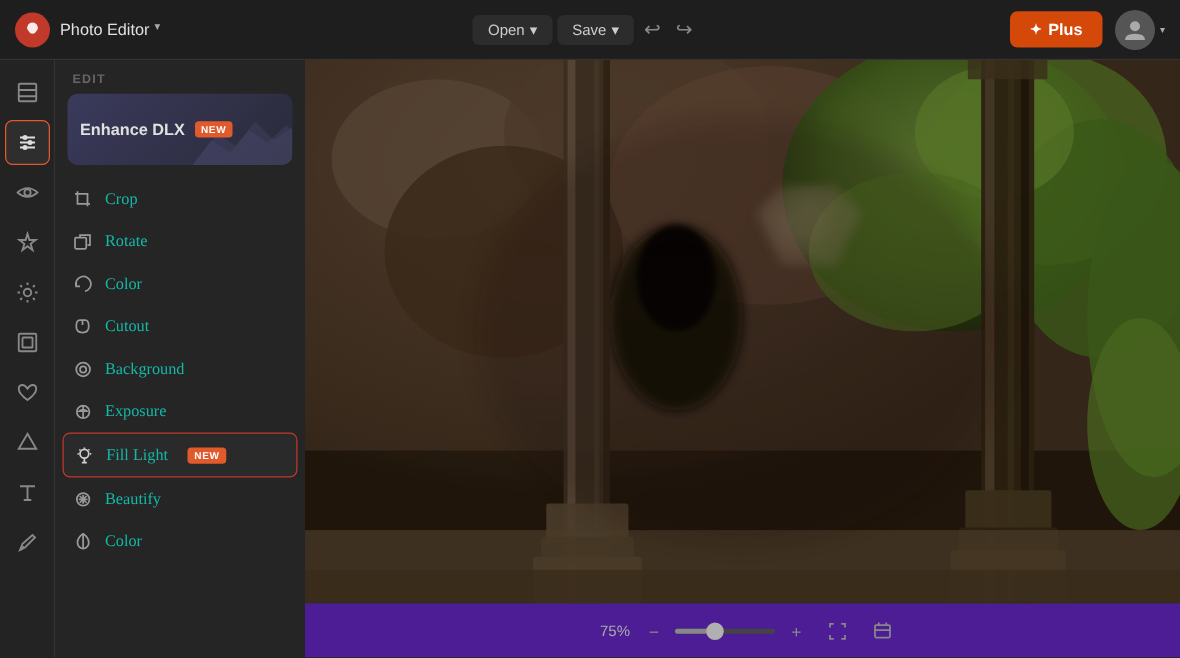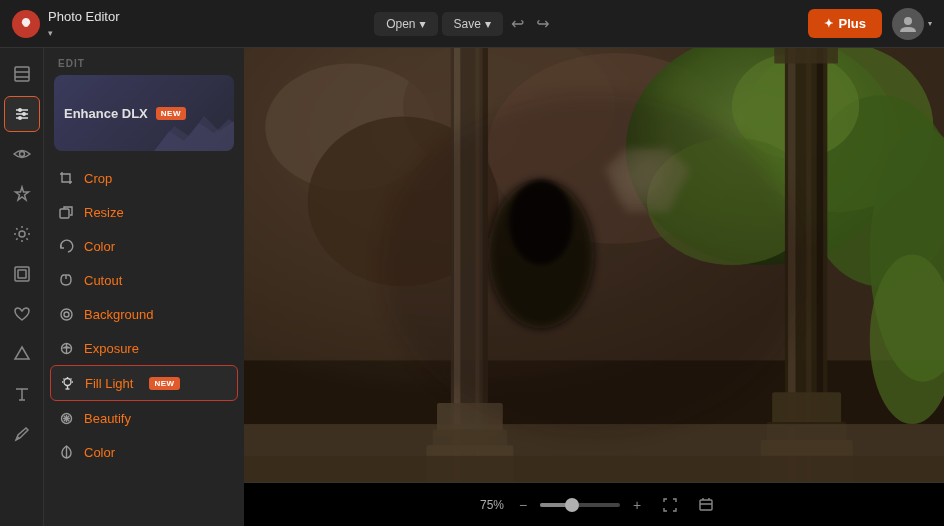--- a/index.html
+++ b/index.html
@@ -37,21 +37,20 @@
       margin-right: 8px;
       flex-shrink: 0;
     }
     .app-title {
       color: #e0e0e0;
       font-size: 13px;
       font-weight: 500;
       display: flex;
       align-items: flex-start;
       gap: 4px;
-      flex-direction: column;
     }
     .app-title .chevron {
       font-size: 9px;
       color: #aaa;
     }
     .topbar-center {
       flex: 1;
       display: flex;
       align-items: center;
       justify-content: center;
@@ -173,21 +172,21 @@
       font-weight: 600;
       letter-spacing: 1px;
       text-transform: uppercase;
     }
 
     .enhance-card {
       margin: 0 10px 10px;
       border-radius: 8px;
       overflow: hidden;
       position: relative;
-      height: 76px;
+      height: 57px;
       background: linear-gradient(135deg, #3a3a5c, #2a2a3a);
       cursor: pointer;
       flex-shrink: 0;
       text-align: center;
     }
     .enhance-card-inner {
       position: absolute;
       inset: 0;
       display: flex;
       align-items: center;
@@ -260,22 +259,23 @@
       width: 16px;
       height: 16px;
       color: #999;
       display: flex;
       align-items: center;
       justify-content: center;
       font-size: 13px;
       flex-shrink: 0;
     }
     .tool-label {
-      color: #f97316;
+      color: #14b8a6;
       font-size: 13px;
+      font-family: Liberation Serif, serif;
     }
     .tool-new-badge {
       background: #e05a2b;
       color: white;
       font-size: 8px;
       font-weight: 700;
       padding: 2px 5px;
       border-radius: 3px;
       letter-spacing: 0.5px;
       margin-left: 6px;
@@ -291,21 +291,21 @@
     }
     .canvas-image {
       flex: 1;
       position: relative;
       overflow: hidden;
     }
 
     
     .bottom-toolbar {
       height: 44px;
-      background: #000000;
+      background: #4c1d95;
       border-top: 1px solid #333;
       display: flex;
       align-items: center;
       justify-content: center;
       gap: 8px;
       flex-shrink: 0;
     }
     .zoom-label {
       color: #aaa;
       font-size: 12px;
@@ -508,21 +508,21 @@
       <span class="tool-label">Crop</span>
     </div>
 
     <div class="tool-item">
       <span class="tool-icon">
         <svg width="15" height="15" viewBox="0 0 15 15" fill="none" stroke="#999" stroke-width="1.4">
           <rect x="1" y="4" width="9" height="9" rx="1"></rect>
           <path d="M5 4V2H13V10H11"></path>
         </svg>
       </span>
-      <span class="tool-label">Resize</span>
+      <span class="tool-label">Rotate</span>
     </div>
 
     <div class="tool-item">
       <span class="tool-icon">
         <svg width="15" height="15" viewBox="0 0 15 15" fill="none" stroke="#999" stroke-width="1.4">
           <path d="M2 9 A6 6 0 1 1 9 13"></path>
           <path d="M2 6V9H5"></path>
         </svg>
       </span>
       <span class="tool-label">Color</span>

